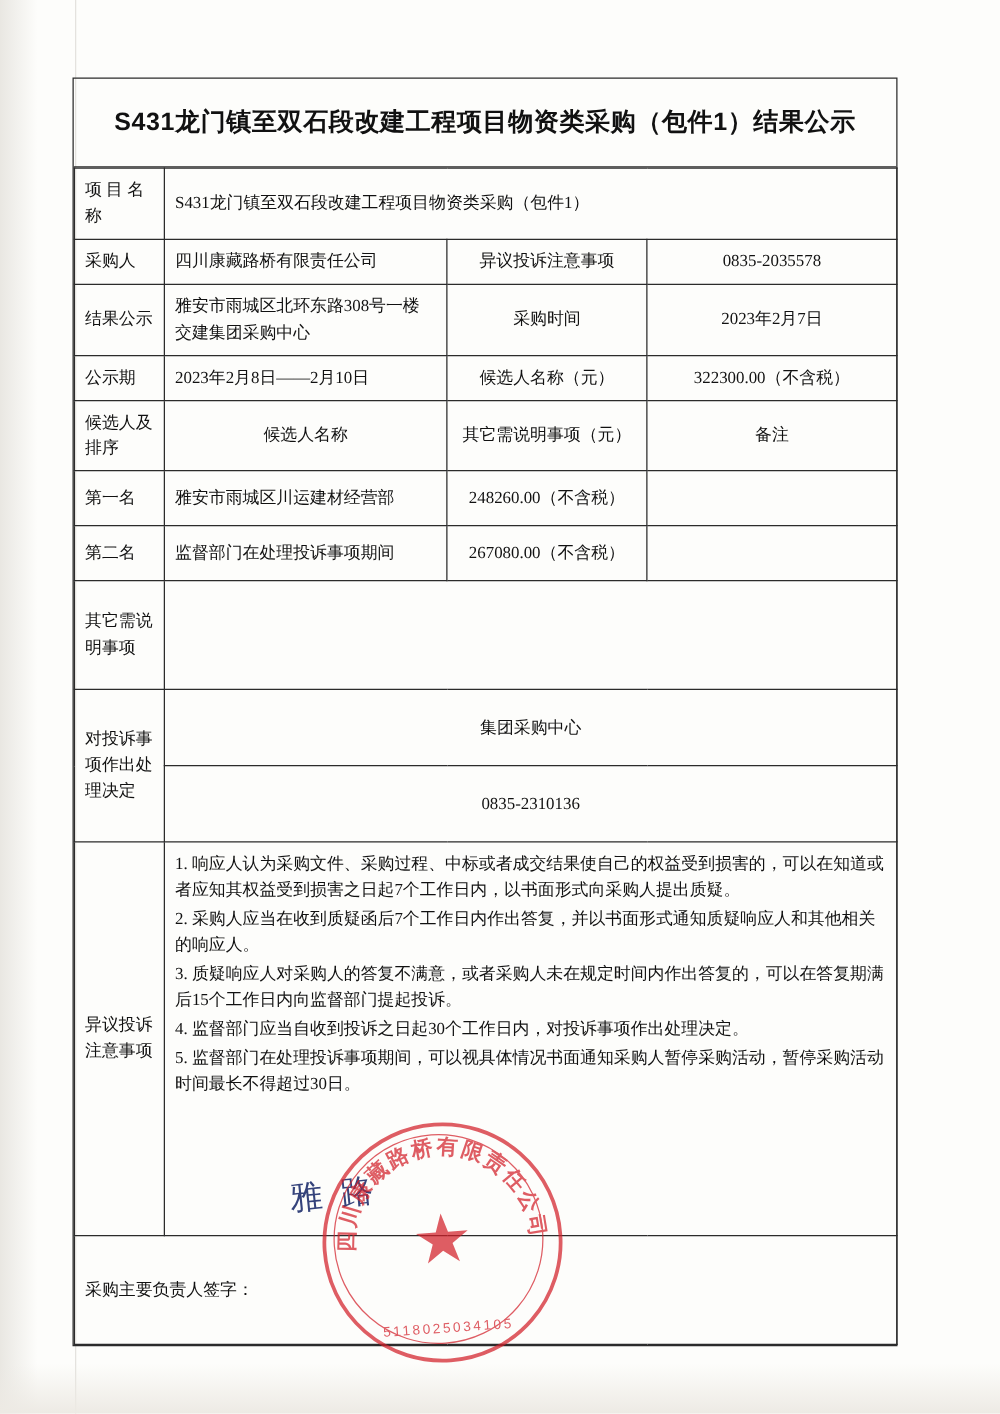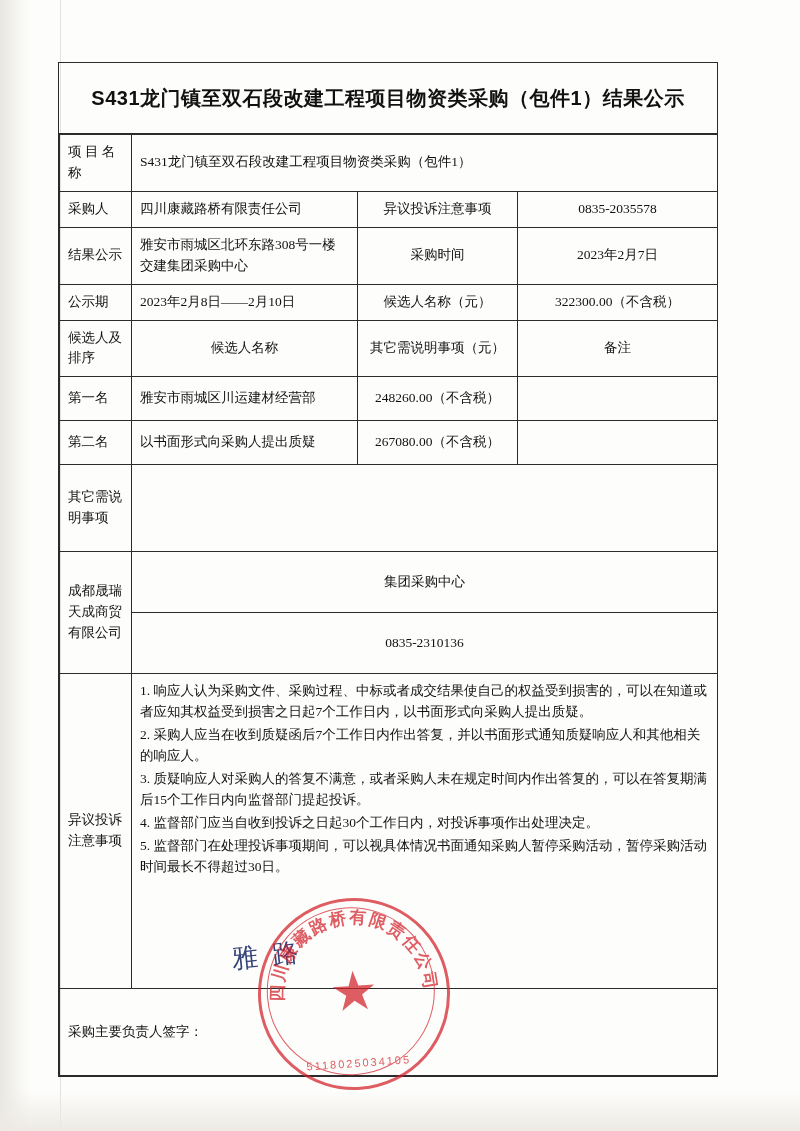--- a/index.html
+++ b/index.html
@@ -230,32 +230,32 @@
 
       <tr class="cell-mid">
         <td class="lbl">第一名</td>
         <td class="val">雅安市雨城区川运建材经营部</td>
         <td class="ctr">248260.00（不含税）</td>
         <td class="ctr"></td>
       </tr>
 
       <tr class="cell-mid">
         <td class="lbl">第二名</td>
-        <td class="val">以书面形式向采购人提出质疑</td>
+        <td class="val">监督部门在处理投诉事项期间</td>
         <td class="ctr">267080.00（不含税）</td>
         <td class="ctr"></td>
       </tr>
 
       <tr>
         <td class="lbl" style="height:72px">其它需说明事项</td>
         <td class="val" colspan="3"></td>
       </tr>
 
       <tr>
-        <td class="lbl" rowspan="2" style="height:92px">成都晟瑞天成商贸有限公司</td>
+        <td class="lbl" rowspan="2" style="height:92px">对投诉事项作出处理决定</td>
         <td class="ctr" colspan="3" style="height:46px">集团采购中心</td>
       </tr>
       <tr>
         <td class="ctr" colspan="3" style="height:46px">0835-2310136</td>
       </tr>
 
       <tr>
         <td class="lbl" style="height:300px">异议投诉注意事项</td>
         <td class="notice" colspan="3" style="vertical-align:top">
           <p>1. 响应人认为采购文件、采购过程、中标或者成交结果使自己的权益受到损害的，可以在知道或者应知其权益受到损害之日起7个工作日内，以书面形式向采购人提出质疑。</p>

